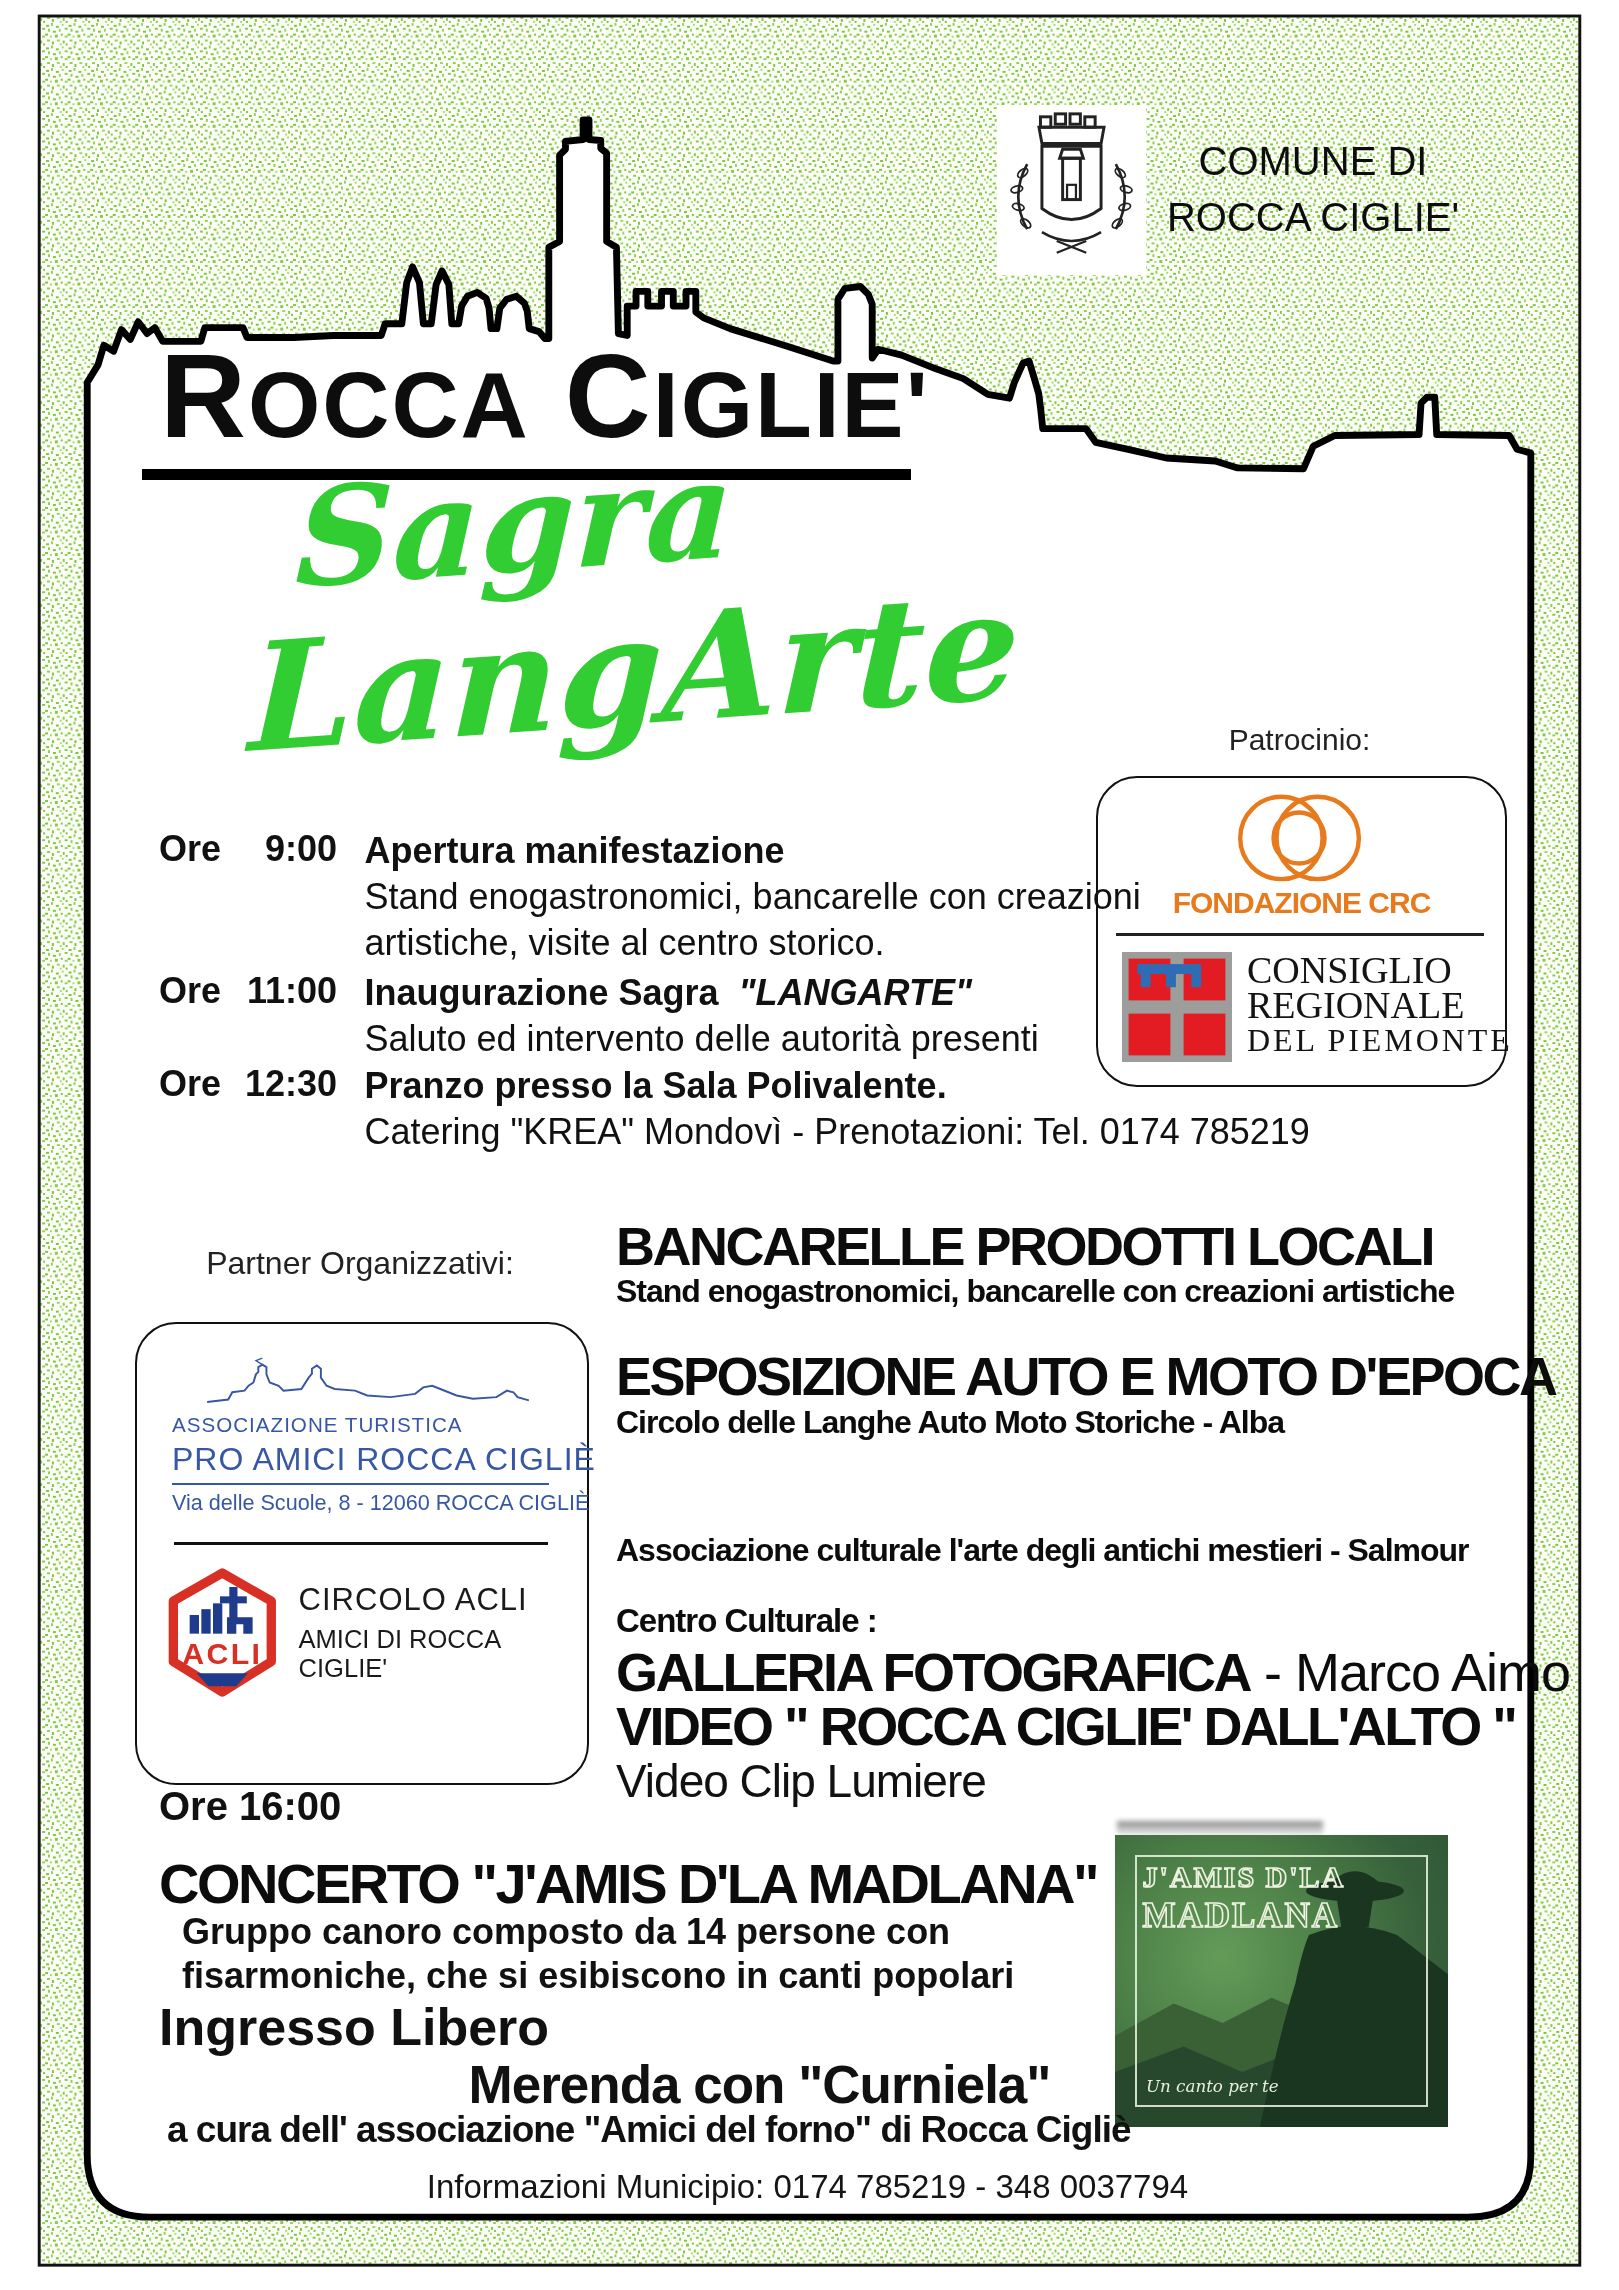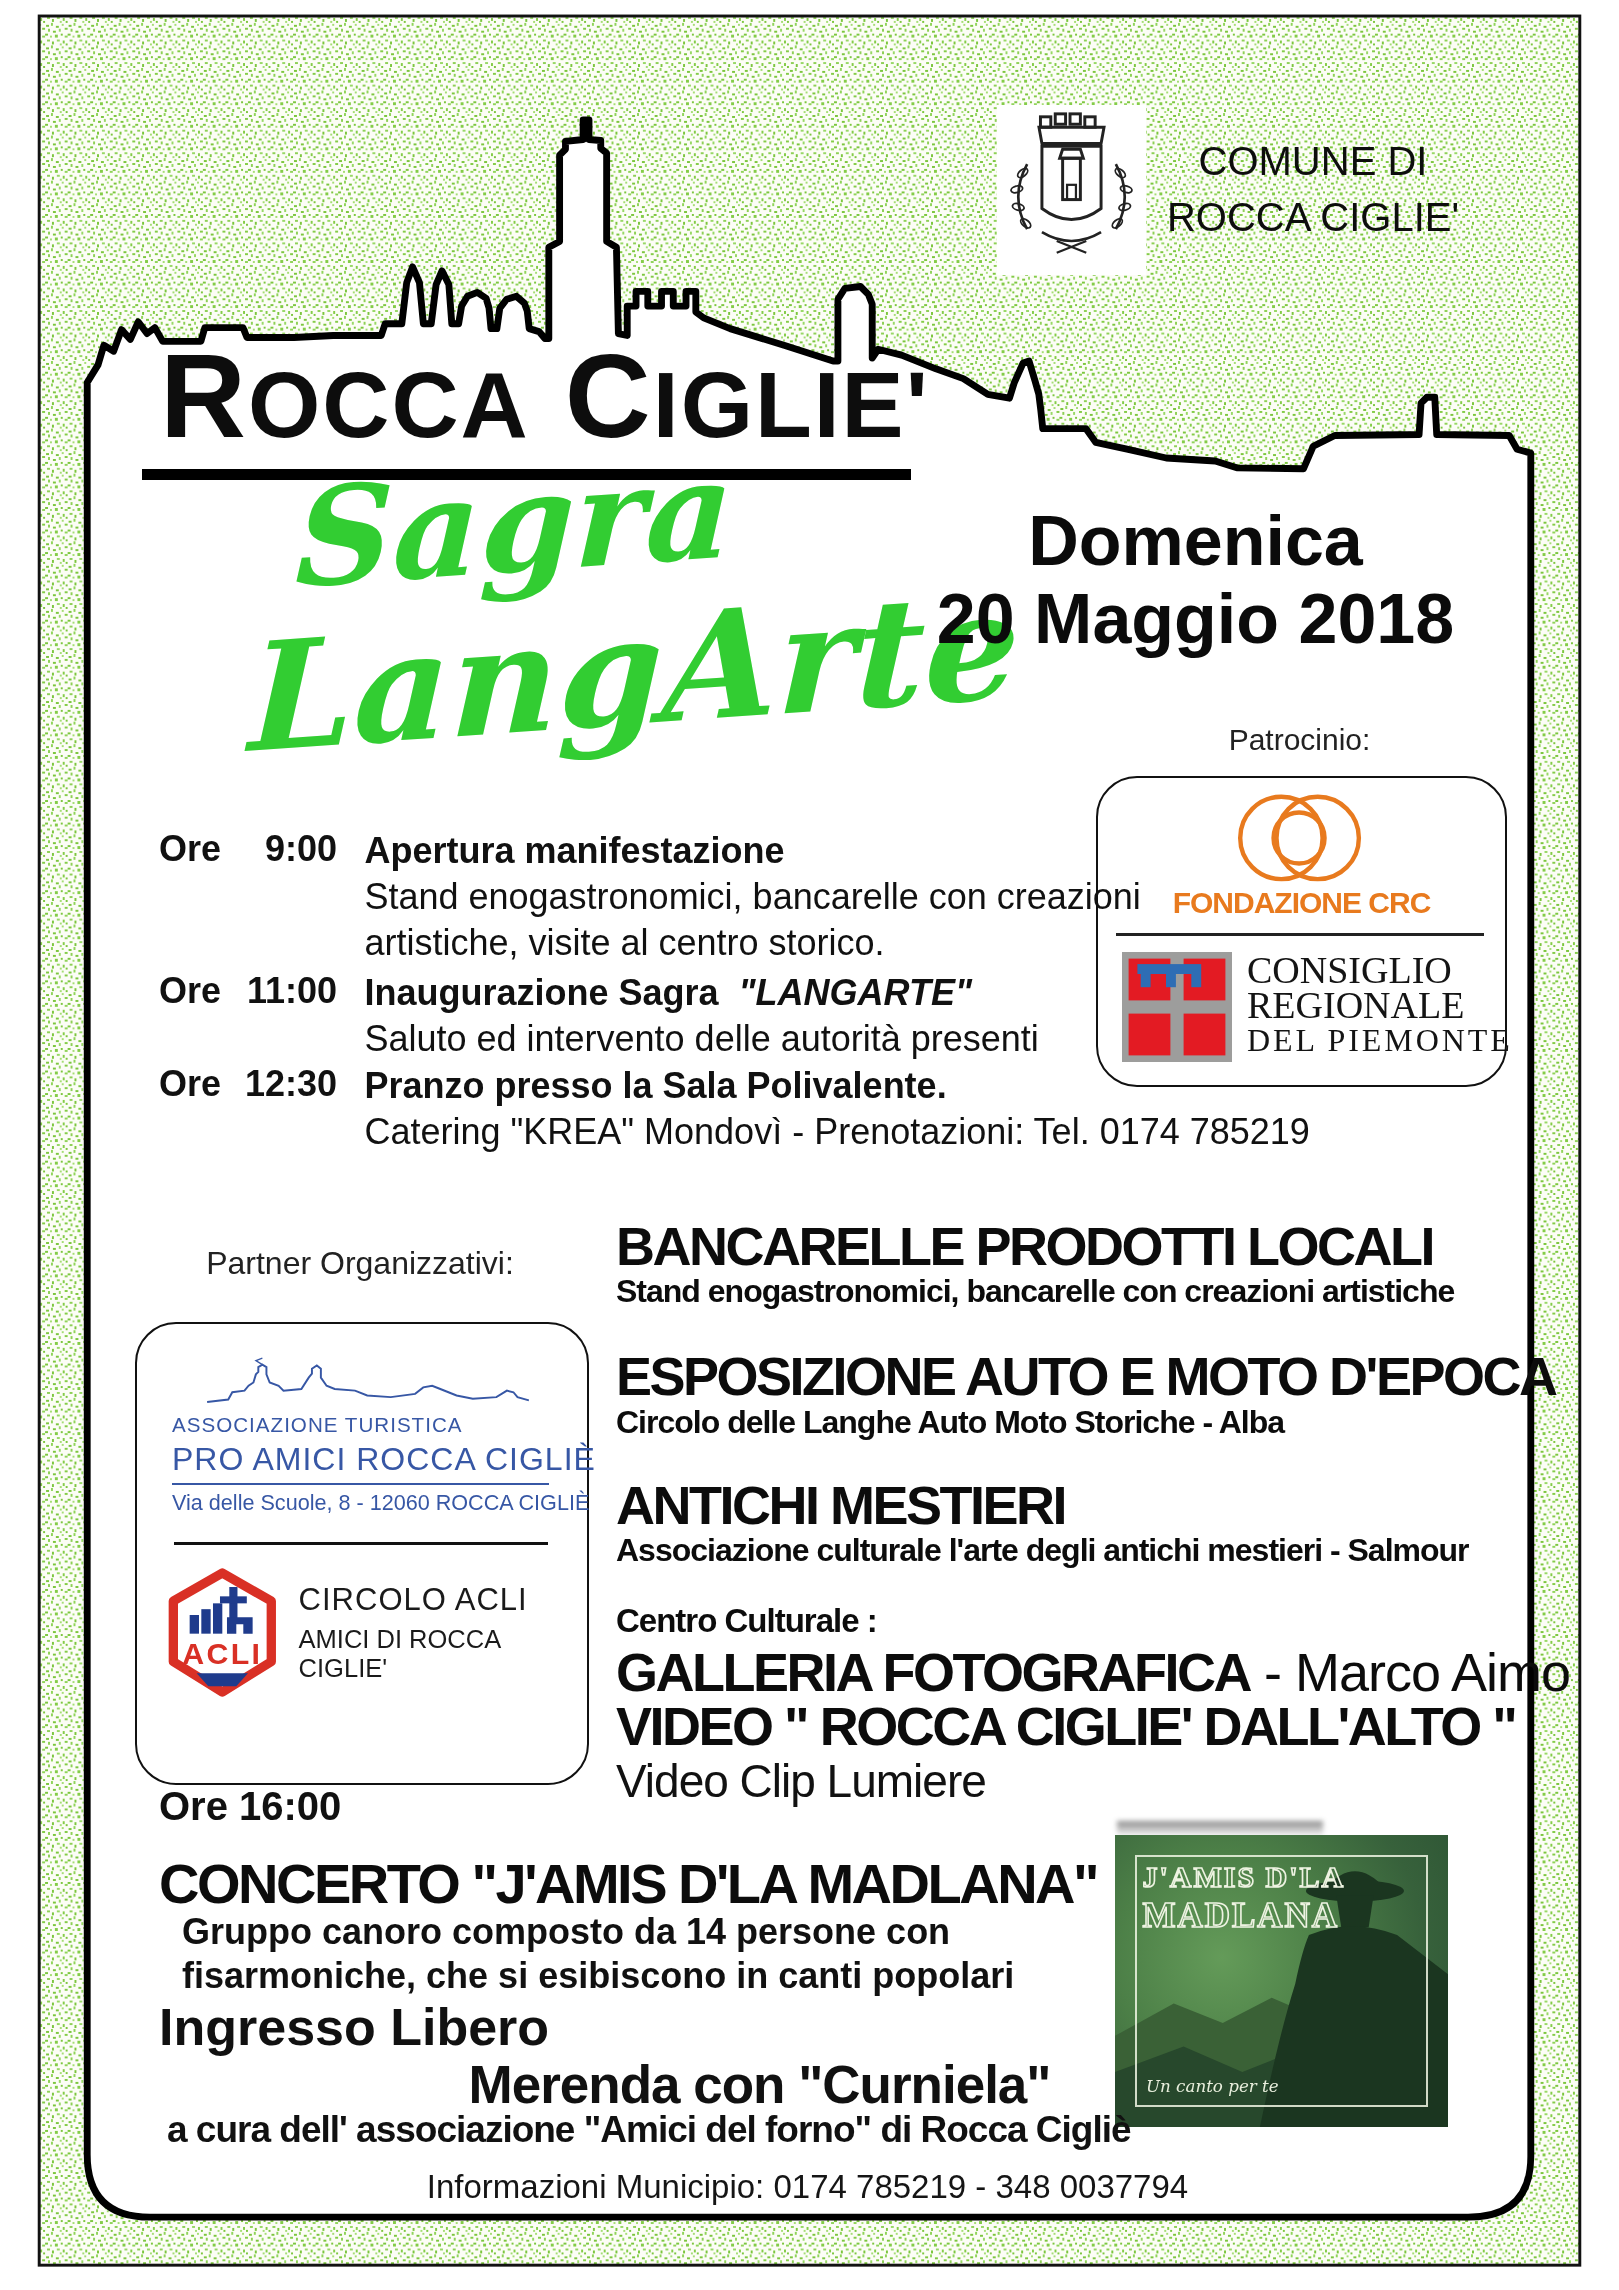--- a/index.html
+++ b/index.html
@@ -169,24 +169,20 @@
   </div>
 
   <div class="abs main-title">
     <span class="big">R</span><span class="small">OCCA</span><span class="big"> </span><span class="big">C</span><span class="small">IGLIE'</span>
   </div>
   <div class="abs title-underline"></div>
 
   <div class="abs script script-1">Sagra</div>
   <div class="abs script script-2">LangArte</div>
 
-  <div class="abs date-block">
-    <div>Domenica</div>
-    <div>20 Maggio 2018</div>
-  </div>
 
   <div class="abs patro-label">Patrocinio:</div>
   <div class="abs patro-box">
     <svg style="position:absolute;left:0;top:5.9px;" width="407" height="102" viewBox="0 0 415 104">
       <g fill="none" stroke="#E87A1E" stroke-width="4.5">
         <circle cx="187" cy="55" r="42"></circle>
         <circle cx="224" cy="55" r="42"></circle>
         <circle cx="205" cy="55" r="26"></circle>
       </g>
     </svg>
@@ -274,21 +270,20 @@
         <div class="t1">CIRCOLO ACLI</div>
         <div class="t2">AMICI DI ROCCA CIGLIE'</div>
       </div>
     </div>
   </div>
 
   <div class="abs hdr" style="left:616px;top:1215px;">BANCARELLE PRODOTTI LOCALI</div>
   <div class="abs sub" style="left:616px;top:1273px;">Stand enogastronomici, bancarelle con creazioni artistiche</div>
   <div class="abs hdr" style="left:616px;top:1345px;">ESPOSIZIONE AUTO E MOTO D'EPOCA</div>
   <div class="abs sub" style="left:616px;top:1404px;">Circolo delle Langhe Auto Moto Storiche - Alba</div>
-  <div class="abs hdr" style="left:616px;top:1474px;">ANTICHI MESTIERI</div>
   <div class="abs sub" style="left:616px;top:1532px;">Associazione culturale l'arte degli antichi mestieri - Salmour</div>
   <div class="abs sub" style="left:616px;top:1602px;font-size:33px;">Centro Culturale :</div>
   <div class="abs hdr" style="left:616px;top:1641px;"><span>GALLERIA FOTOGRAFICA</span><span class="light"> - Marco Aimo</span></div>
   <div class="abs hdr" style="left:616px;top:1695px;">VIDEO " ROCCA CIGLIE' DALL'ALTO "</div>
   <div class="abs" style="left:616px;top:1754px;font-size:46px;letter-spacing:-1px;white-space:nowrap;">Video Clip Lumiere</div>
 
   <div class="abs" style="left:159px;top:1784px;font-weight:bold;font-size:40px;">Ore 16:00</div>
   <div class="abs hdr" style="left:159px;top:1851px;font-size:56px;">CONCERTO "J'AMIS D'LA MADLANA"</div>
   <div class="abs b37" style="left:182px;top:1911px;">Gruppo canoro composto da 14 persone con</div>
   <div class="abs b37" style="left:182px;top:1955px;">fisarmoniche, che si esibiscono in canti popolari</div>

